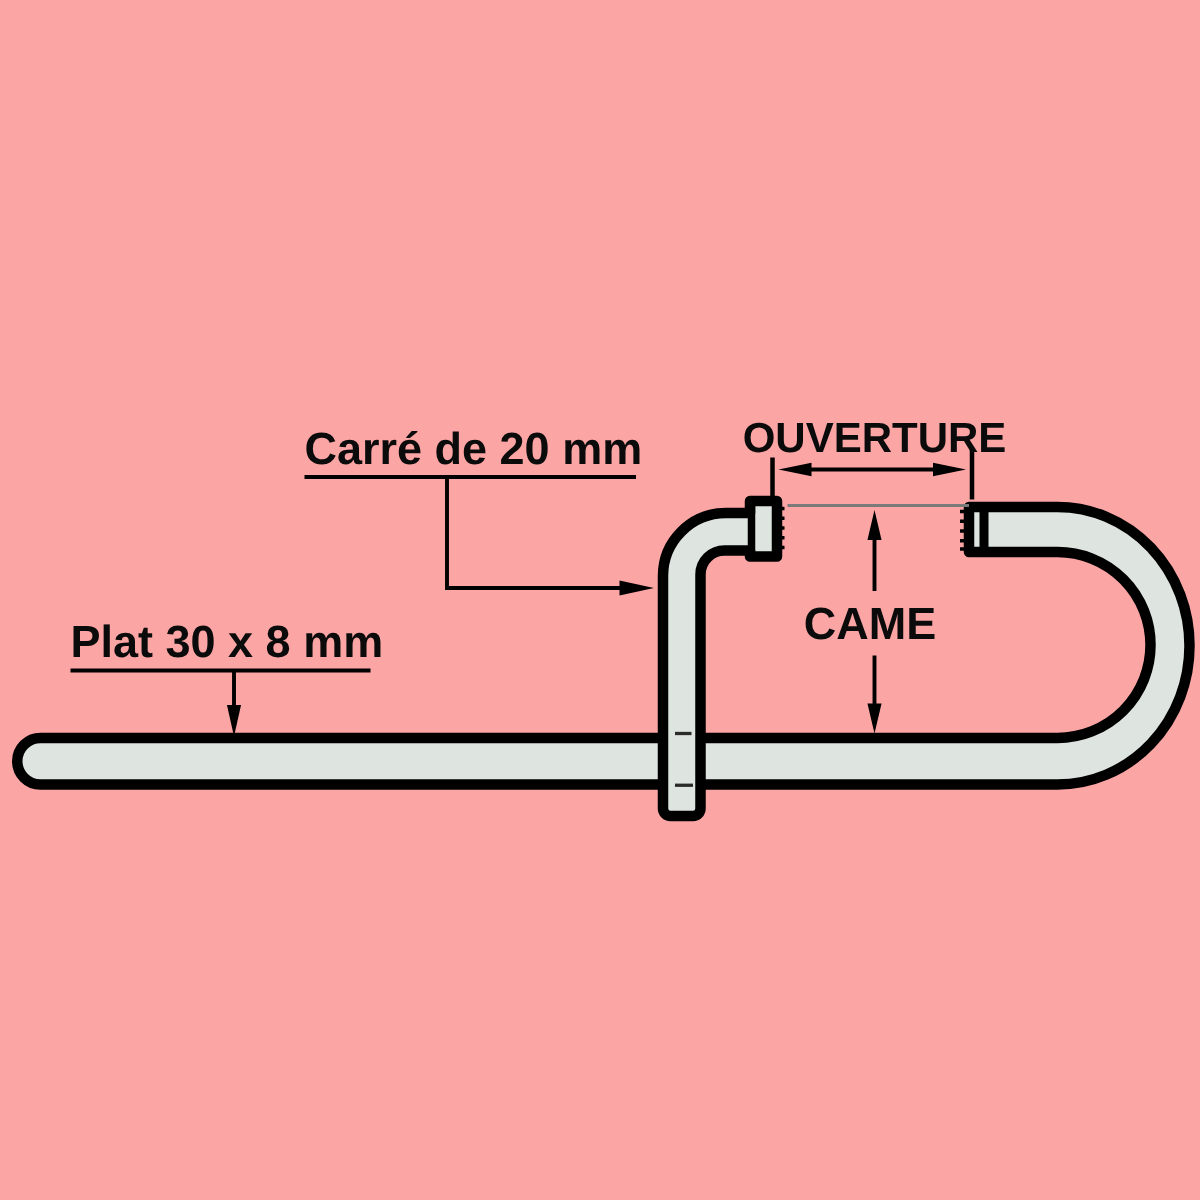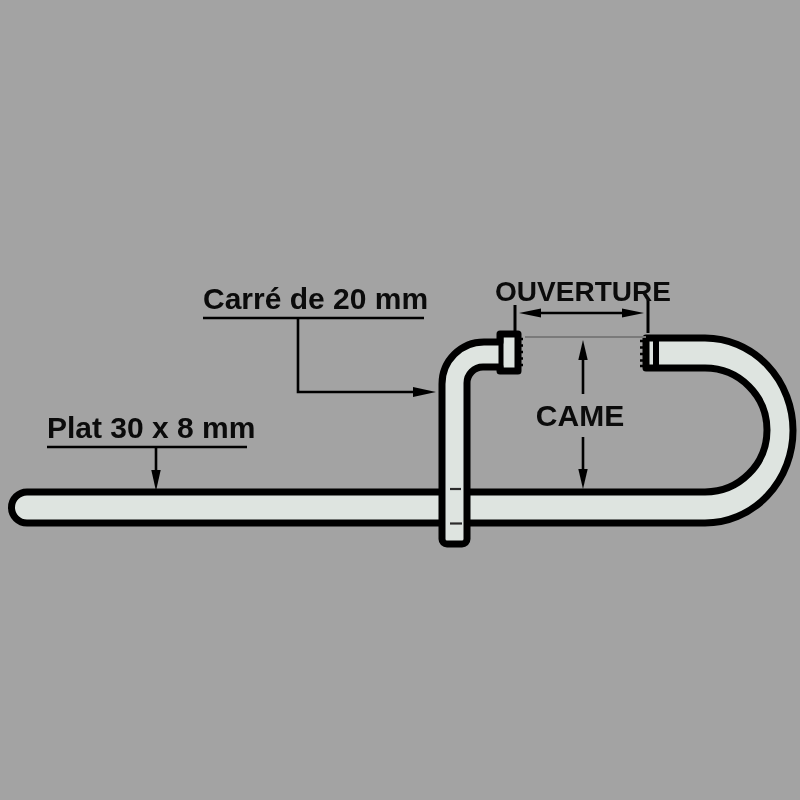--- a/index.html
+++ b/index.html
@@ -8,21 +8,21 @@
     background: #ffffff;
     width: 800px;
     height: 800px;
     overflow: hidden;
     font-family: "Liberation Sans", sans-serif;
   }
   .stage {
     position: relative;
     width: 800px;
     height: 800px;
-    background: #a3a3a3;
+    background: #fca5a5;
   }
   svg { display: block; }
   .dim-text {
     font-family: "Liberation Sans", "DejaVu Sans", sans-serif;
     font-weight: bold;
     fill: #0b0b0b;
   }
 </style>
 </head>
 <body>

